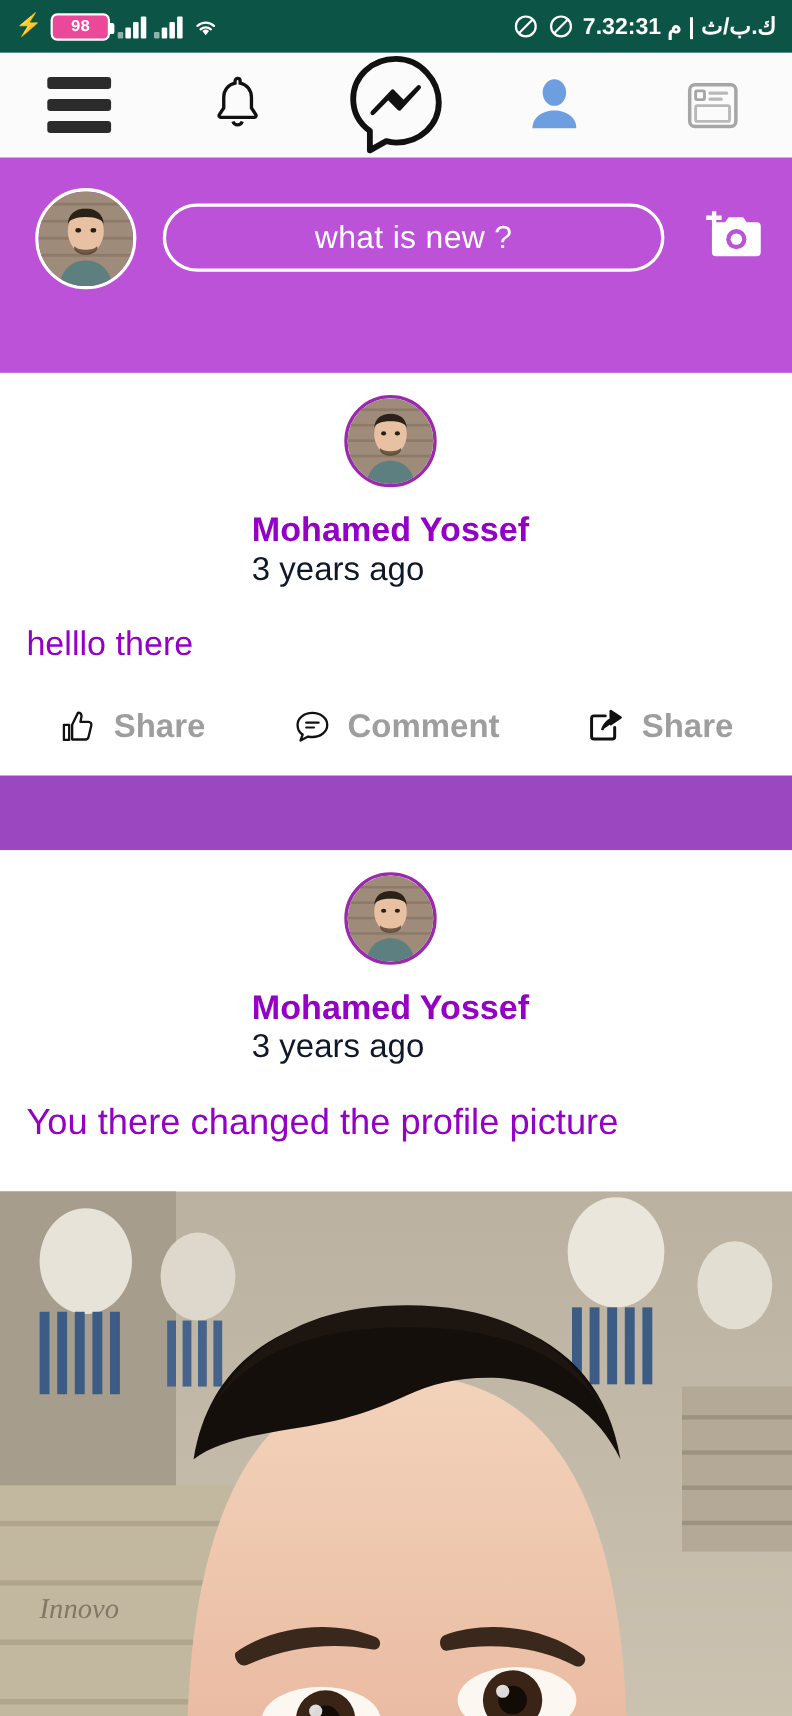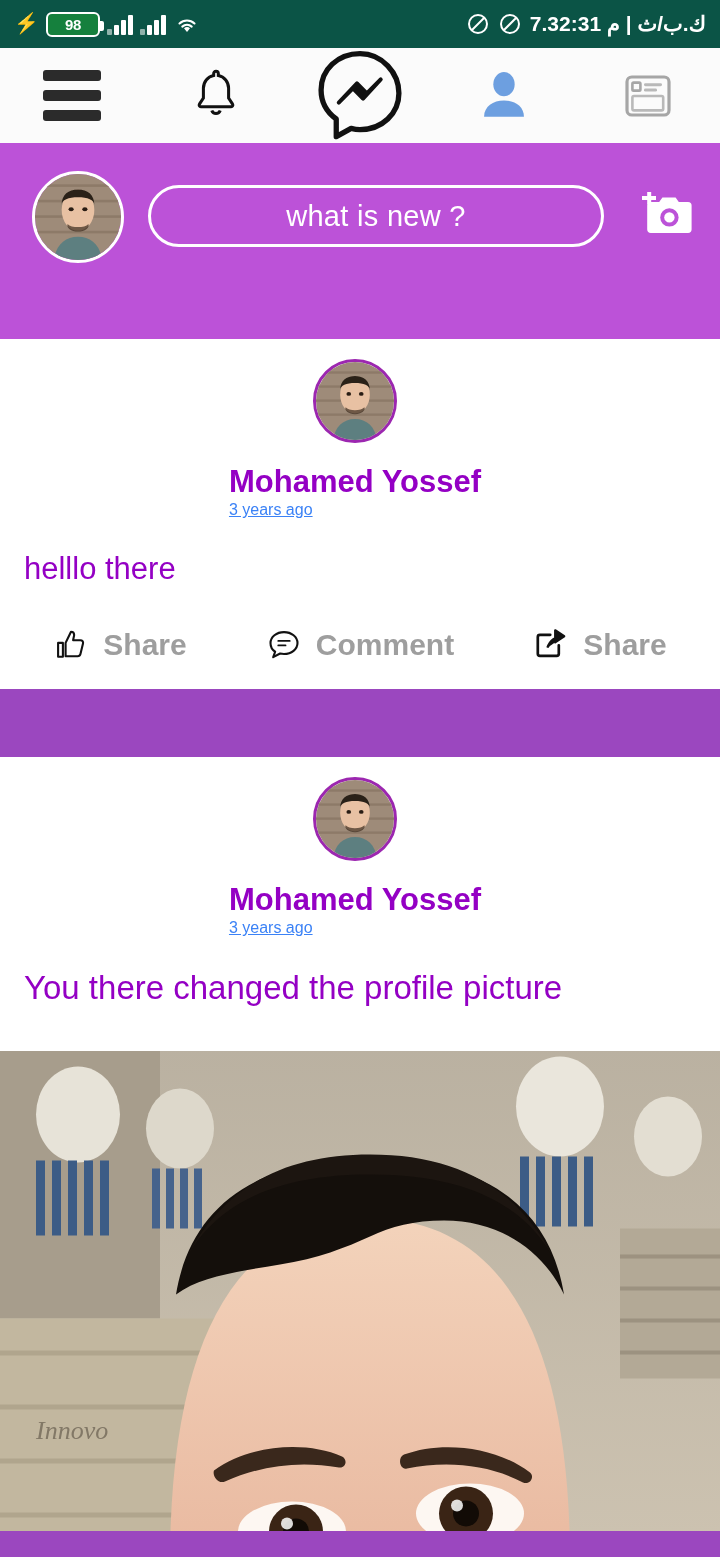--- a/index.html
+++ b/index.html
@@ -15,22 +15,23 @@
   .statusbar{
     height:48px; background:#0b5446; color:#ffffff;
     display:flex; align-items:center; justify-content:space-between;
     padding:0 14px;
   }
   .sb-left{ display:flex; align-items:center; gap:7px; }
   .sb-right{ display:flex; align-items:center; gap:8px; }
   .bolt{ font-size:20px; line-height:1; color:#fff; transform:translateY(-1px); }
   .battery{
     position:relative; width:54px; height:25px; border:2.5px solid #ffffff;
-    border-radius:6px; background:#15803d; display:flex; align-items:center;
+    border-radius:6px; background:#ec4899; display:flex; align-items:center;
     justify-content:center;
+    font-family:Liberation Mono, monospace;
   }
   .battery::after{
     content:""; position:absolute; right:-6px; top:7px; width:4px; height:10px;
     background:#ffffff; border-radius:0 2px 2px 0;
   }
   .battery span{ font-size:15px; font-weight:bold; color:#ffffff; letter-spacing:-0.5px; }
   .bars{ display:flex; align-items:flex-end; gap:2px; height:22px; }
   .bars i{ display:block; width:5px; background:#ffffff; border-radius:1px; }
   .bars i:nth-child(1){ height:6px; opacity:.55; }
   .bars i:nth-child(2){ height:10px; }
@@ -66,21 +67,21 @@
 
   
   .post{ background:#ffffff; }
   .post-head{ display:flex; align-items:center; gap:22px; padding:20px 24px 6px 14px;flex-direction:column; }
   .post-avatar{
     width:84px; height:84px; border-radius:50%; border:3px solid #9c27b0;
     overflow:hidden; flex:0 0 auto;
   }
   .post-meta{ display:flex; flex-direction:column; gap:2px; }
   .post-author{ font-size:31px; font-weight:bold; color:#9400c4; line-height:1.1; }
-  .post-time{ font-size:16px; color:#3b82f6;text-decoration:underline; }
+  .post-time{ font-size:30px; color:#0f172a; }
   .post-body{ padding:26px 32px 0 24px; color:#9400c4; }
   .post-body.small{ font-size:31px; }
   .post-body.large{ font-size:33px; }
 
   .actions{
     display:flex; align-items:center; padding:40px 0 26px 0;
   }
   .action{ flex:1 1 0; display:flex; align-items:center; justify-content:center; gap:14px; }
   .action span{ font-size:30px; font-weight:bold; color:#9e9e9e; }
 

